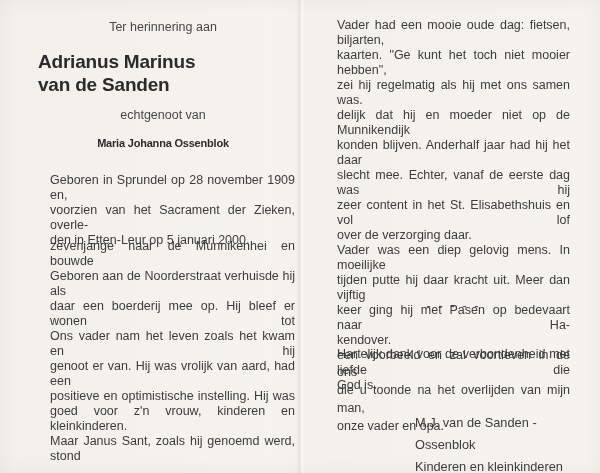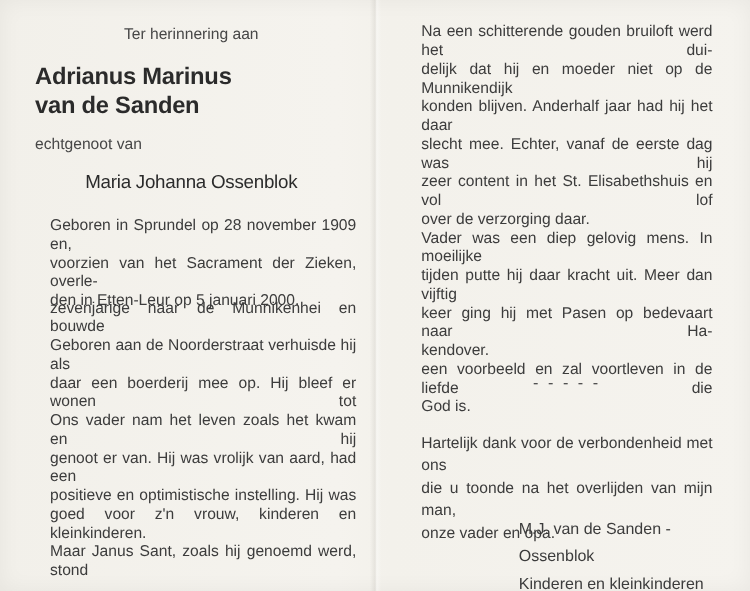--- a/index.html
+++ b/index.html
@@ -17,21 +17,21 @@
     box-shadow: inset 0 0 18px rgba(0,0,0,0.05);
     color: #3c3c3c;
     overflow: hidden;
   }
   .page {
     position: absolute;
     top: 0;
     height: 473px;
     width: 300px;
   }
-  .page.left  { left: 0; border-radius: 21px; }
+  .page.left  { left: 10px; border-radius: 21px; }
   .page.right { left: 300px; }
   .fold {
     position: absolute;
     top: 0;
     left: 296px;
     width: 9px;
     height: 473px;
     background: linear-gradient(to right, rgba(0,0,0,0) 0%, rgba(90,85,75,0.09) 45%, rgba(255,255,255,0.35) 60%, rgba(0,0,0,0) 100%);
   }
   .block { position: absolute; }
@@ -46,29 +46,29 @@
     top: 50px; left: 28px; width: 250px;
     text-align: left;
     font-size: 19px;
     font-weight: bold;
     line-height: 23px;
     letter-spacing: -0.2px;
     color: #2b2b2b;
   }
   .relation {
     top: 108px; left: 28px; width: 250px;
-    text-align: left;
+    text-align: center;
     font-size: 12.5px;
     color: #474747;
   }
   .spouse {
     top: 137px; left: 28px; width: 250px;
     text-align: center;
-    font-size: 15px;
-    font-weight: normal;
+    font-size: 11px;
+    font-weight: bold;
     letter-spacing: -0.2px;
     color: #2b2b2b;
   }
   .bodytext {
     font-size: 12.5px;
     line-height: 15px;
     color: #3c3c3c;
   }
   .left-para1 { top: 173px; left: 40px; width: 245px; }
   .left-para2 { top: 239px; left: 40px; width: 245px; }
@@ -122,21 +122,25 @@
         <div class="tline">goed voor z'n vrouw, kinderen en kleinkinderen.</div>
         <div class="tline">Maar Janus Sant, zoals hij genoemd werd, stond</div>
       </div>
   </div>
 
   <div class="fold"></div>
 
   <div class="page right">
     <div class="block bodytext right-body">
       <div>
-          <div class="tline">Na een schitterende gouden bruiloft werd het dui-</div>
+          <div class="tline">Vader had een mooie oude dag: fietsen, biljarten,</div>
+          <div class="tline">kaarten. "Ge kunt het toch niet mooier hebben",</div>
+          <div class="tline tlast">zei hij regelmatig als hij met ons samen was.</div>
+        </div>
+      <div>
           <div class="tline">delijk dat hij en moeder niet op de Munnikendijk</div>
           <div class="tline">konden blijven. Anderhalf jaar had hij het daar</div>
           <div class="tline">slecht mee. Echter, vanaf de eerste dag was hij</div>
           <div class="tline">zeer content in het St. Elisabethshuis en vol lof</div>
           <div class="tline tlast">over de verzorging daar.</div>
         </div>
       <div>
           <div class="tline">Vader was een diep gelovig mens. In moeilijke</div>
           <div class="tline">tijden putte hij daar kracht uit. Meer dan vijftig</div>
           <div class="tline">keer ging hij met Pasen op bedevaart naar Ha-</div>

